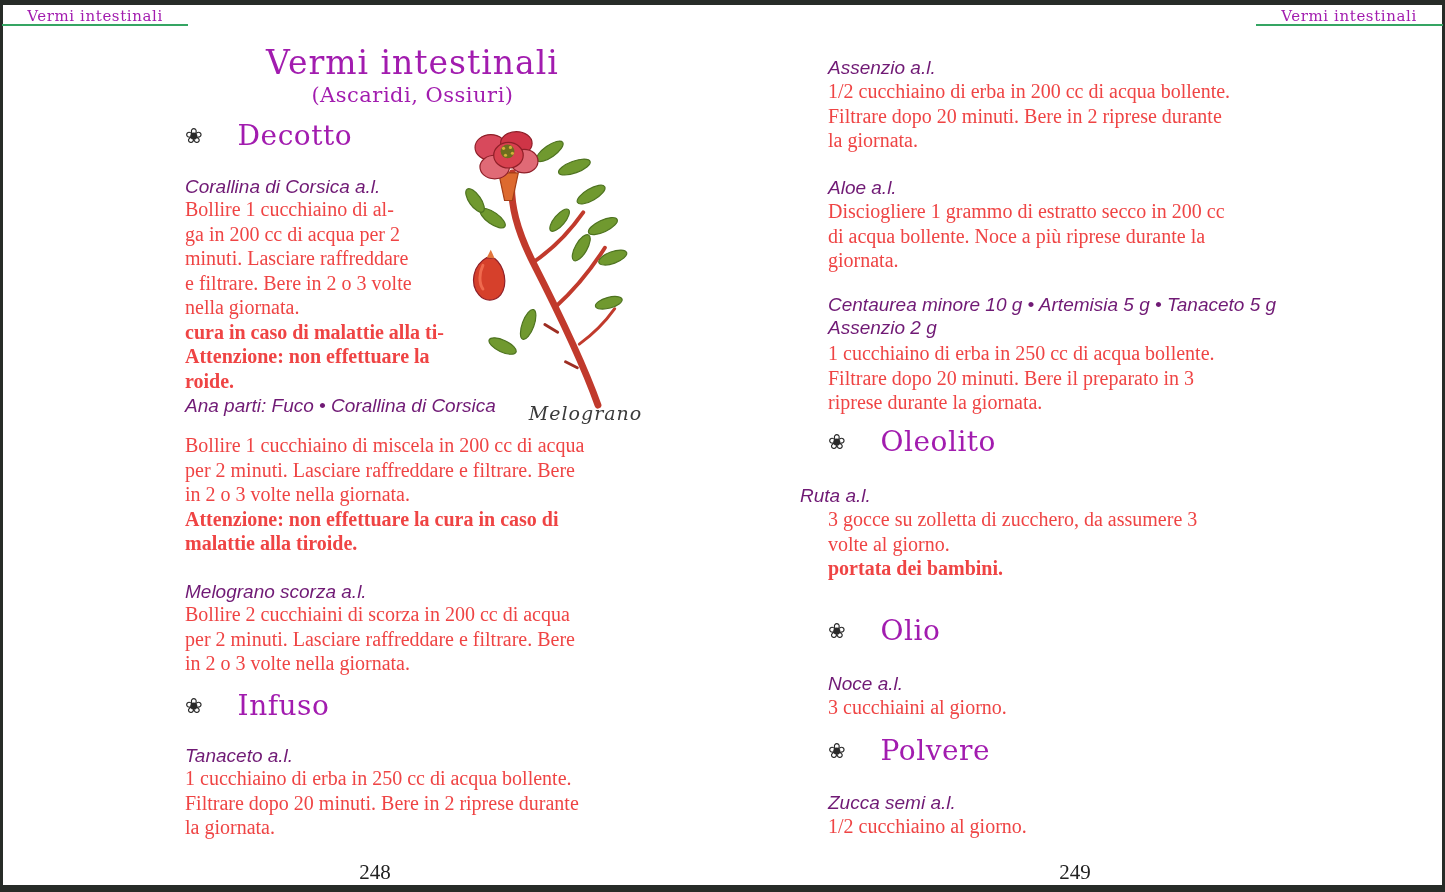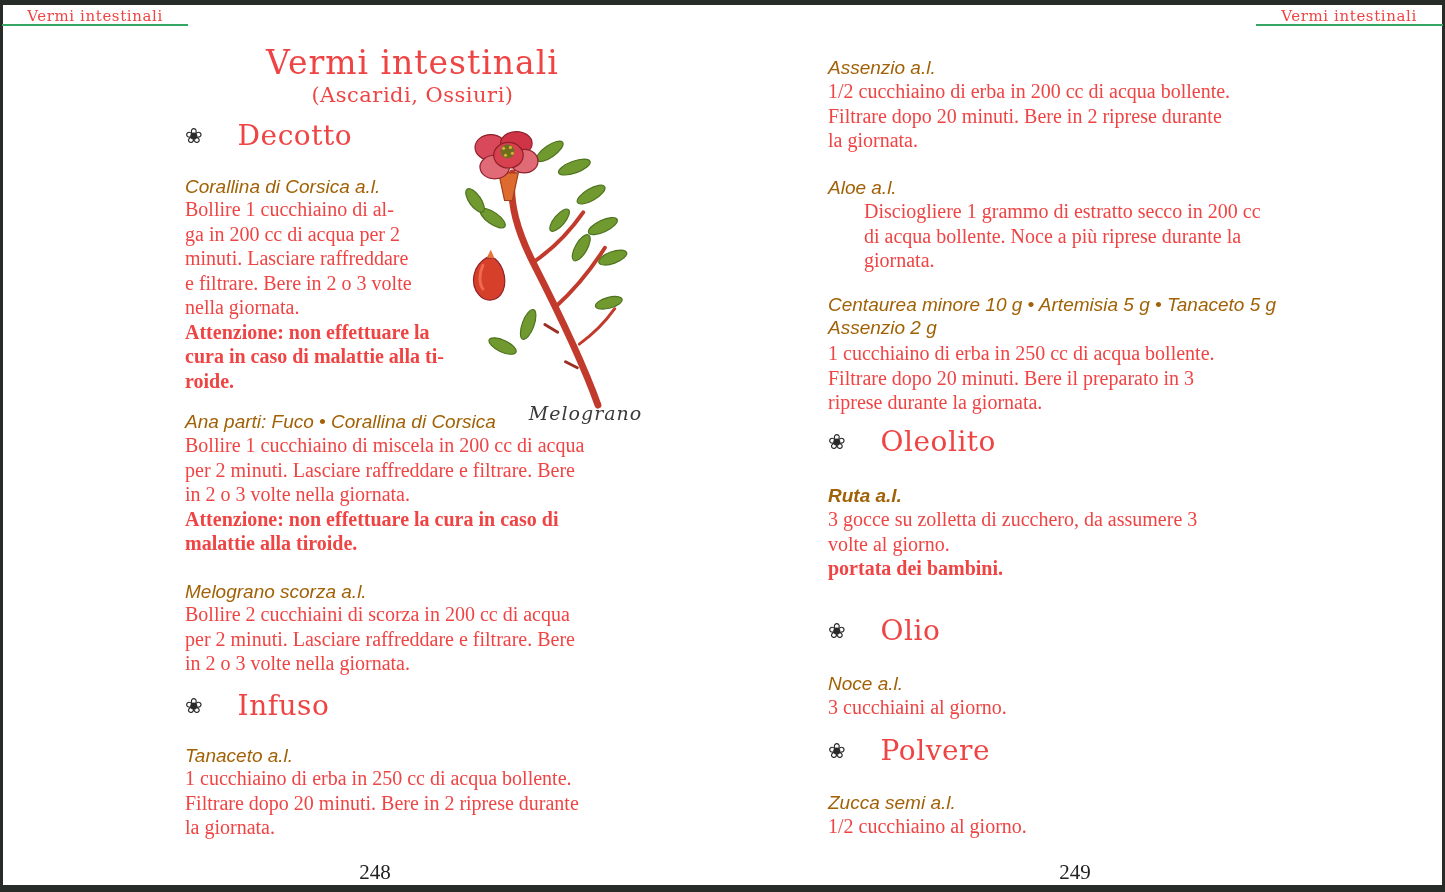--- a/index.html
+++ b/index.html
@@ -6,39 +6,39 @@
   body{
     width:1445px;height:892px;position:relative;background:#ffffff;
     font-family:"Liberation Serif", serif;overflow:hidden;color:#161616;
   }
   .edge{position:absolute;background:var(--bar-dark,#272c28);}
   #edge-top{left:0;top:0;width:1445px;height:5px;}
   #edge-bottom{left:0;bottom:0;width:1445px;height:7px;}
   #edge-left{left:0;top:0;width:3px;height:892px;}
   #edge-right{right:0;top:0;width:3px;height:892px;}
 
-  .deco{font-family:"DejaVu Serif", serif;color:#ef4444;}
+  .deco{font-family:"DejaVu Serif", serif;color:#a21caf;}
 
   .running-head{position:absolute;top:7px;font-size:15px;letter-spacing:.6px;}
   #rh-left{left:2px;width:186px;text-align:center;}
   #rh-right{left:1256px;width:186px;text-align:center;}
   .rh-underline{position:absolute;top:24px;height:2px;background:var(--accent-green,#35a563);}
   #rhu-left{left:2px;width:186px;}
   #rhu-right{left:1256px;width:187px;}
 
   .title-block{position:absolute;left:185px;top:44px;width:455px;text-align:center;}
   .page-title{font-size:33px;letter-spacing:1px;line-height:38px;}
   .page-subtitle{font-size:21px;letter-spacing:.5px;line-height:26px;}
 
   .section-header{position:absolute;display:flex;align-items:center;}
   .flower{font-family:"DejaVu Sans", sans-serif;font-size:21px;color:#2a2a2a;margin-right:11px;line-height:1;}
   .section-title{font-size:28px;letter-spacing:.5px;line-height:1;margin-left:24px;}
 
   .rm-name{position:absolute;font-family:"Liberation Sans", sans-serif;font-style:italic;
-    font-size:19px;color:#a16207;line-height:23px;white-space:nowrap;}
+    font-size:19px;color:#701a75;line-height:23px;white-space:nowrap;}
   .rm-body{position:absolute;font-size:20px;line-height:24.5px;color:#ef4444;}
   .rm-body div{white-space:nowrap;}
   .rm-bold{font-weight:700;}
 
   .page-number{position:absolute;top:860px;font-size:21px;text-align:center;color:#222;}
   #pn-left{left:185px;width:380px;}
   #pn-right{left:885px;width:380px;}
 
   #illustration{position:absolute;left:433px;top:110px;width:208px;height:300px;}
   #ill-caption{position:absolute;left:498px;top:402px;width:175px;text-align:center;
@@ -70,27 +70,27 @@
 <div class="rm-name" style="left:185px;top:175px;">Corallina di Corsica a.l.</div>
 <div class="rm-body" style="left:185px;top:197px;width:258px;">
   <div>
       <div>Bollire 1 cucchiaino di al-</div>
       <div>ga in 200 cc di acqua per 2</div>
       <div>minuti. Lasciare raffreddare</div>
       <div>e filtrare. Bere in 2 o 3 volte</div>
       <div>nella giornata.</div>
     </div>
   <div class="rm-bold">
+      <div>cura in caso di malattie alla ti-</div>
       <div>Attenzione: non effettuare la</div>
-      <div>cura in caso di malattie alla ti-</div>
       <div>roide.</div>
     </div>
 </div>
 
-<div class="rm-name" style="left:185px;top:410px;text-align:center;">Ana parti: Fuco • Corallina di Corsica</div>
+<div class="rm-name" style="left:185px;top:394px;text-align:center;">Ana parti: Fuco • Corallina di Corsica</div>
 <div class="rm-body" style="left:185px;top:433px;width:458px;">
   <div>
       <div>Bollire 1 cucchiaino di miscela in 200 cc di acqua</div>
       <div>per 2 minuti. Lasciare raffreddare e filtrare. Bere</div>
       <div>in 2 o 3 volte nella giornata.</div>
     </div>
   <div class="rm-bold">
       <div>Attenzione: non effettuare la cura in caso di</div>
       <div>malattie alla tiroide.</div>
     </div>
@@ -168,21 +168,21 @@
 <div class="rm-name" style="left:828px;top:56px;">Assenzio a.l.</div>
 <div class="rm-body" style="left:828px;top:79px;width:440px;">
   <div>
       <div>1/2 cucchiaino di erba in 200 cc di acqua bollente.</div>
       <div>Filtrare dopo 20 minuti. Bere in 2 riprese durante</div>
       <div>la giornata.</div>
     </div>
 </div>
 
 <div class="rm-name" style="left:828px;top:176px;">Aloe a.l.</div>
-<div class="rm-body" style="left:864px;top:199px;width:440px;">
+<div class="rm-body" style="left:828px;top:199px;width:440px;">
   <div>
       <div>Disciogliere 1 grammo di estratto secco in 200 cc</div>
       <div>di acqua bollente. Noce a più riprese durante la</div>
       <div>giornata.</div>
     </div>
 </div>
 
 <div class="rm-name" style="left:828px;top:293px;white-space:normal;">
     <div>Centaurea minore 10 g • Artemisia 5 g • Tanaceto 5 g</div>
     <div>Assenzio 2 g</div>
@@ -193,21 +193,21 @@
       <div>Filtrare dopo 20 minuti. Bere il preparato in 3</div>
       <div>riprese durante la giornata.</div>
     </div>
 </div>
 
 <div class="section-header" style="left:828px;top:428px;">
   <span class="flower">❀</span>
   <span class="section-title deco">Oleolito</span>
 </div>
 
-<div class="rm-name" style="left:828px;top:484px;font-weight:bold;">Ruta a.l.</div>
+<div class="rm-name" style="left:800px;top:484px;">Ruta a.l.</div>
 <div class="rm-body" style="left:828px;top:507px;width:440px;">
   <div>
       <div>3 gocce su zolletta di zucchero, da assumere 3</div>
       <div>volte al giorno.</div>
     </div>
   <div class="rm-bold">
       <div>portata dei bambini.</div>
     </div>
 </div>
 

